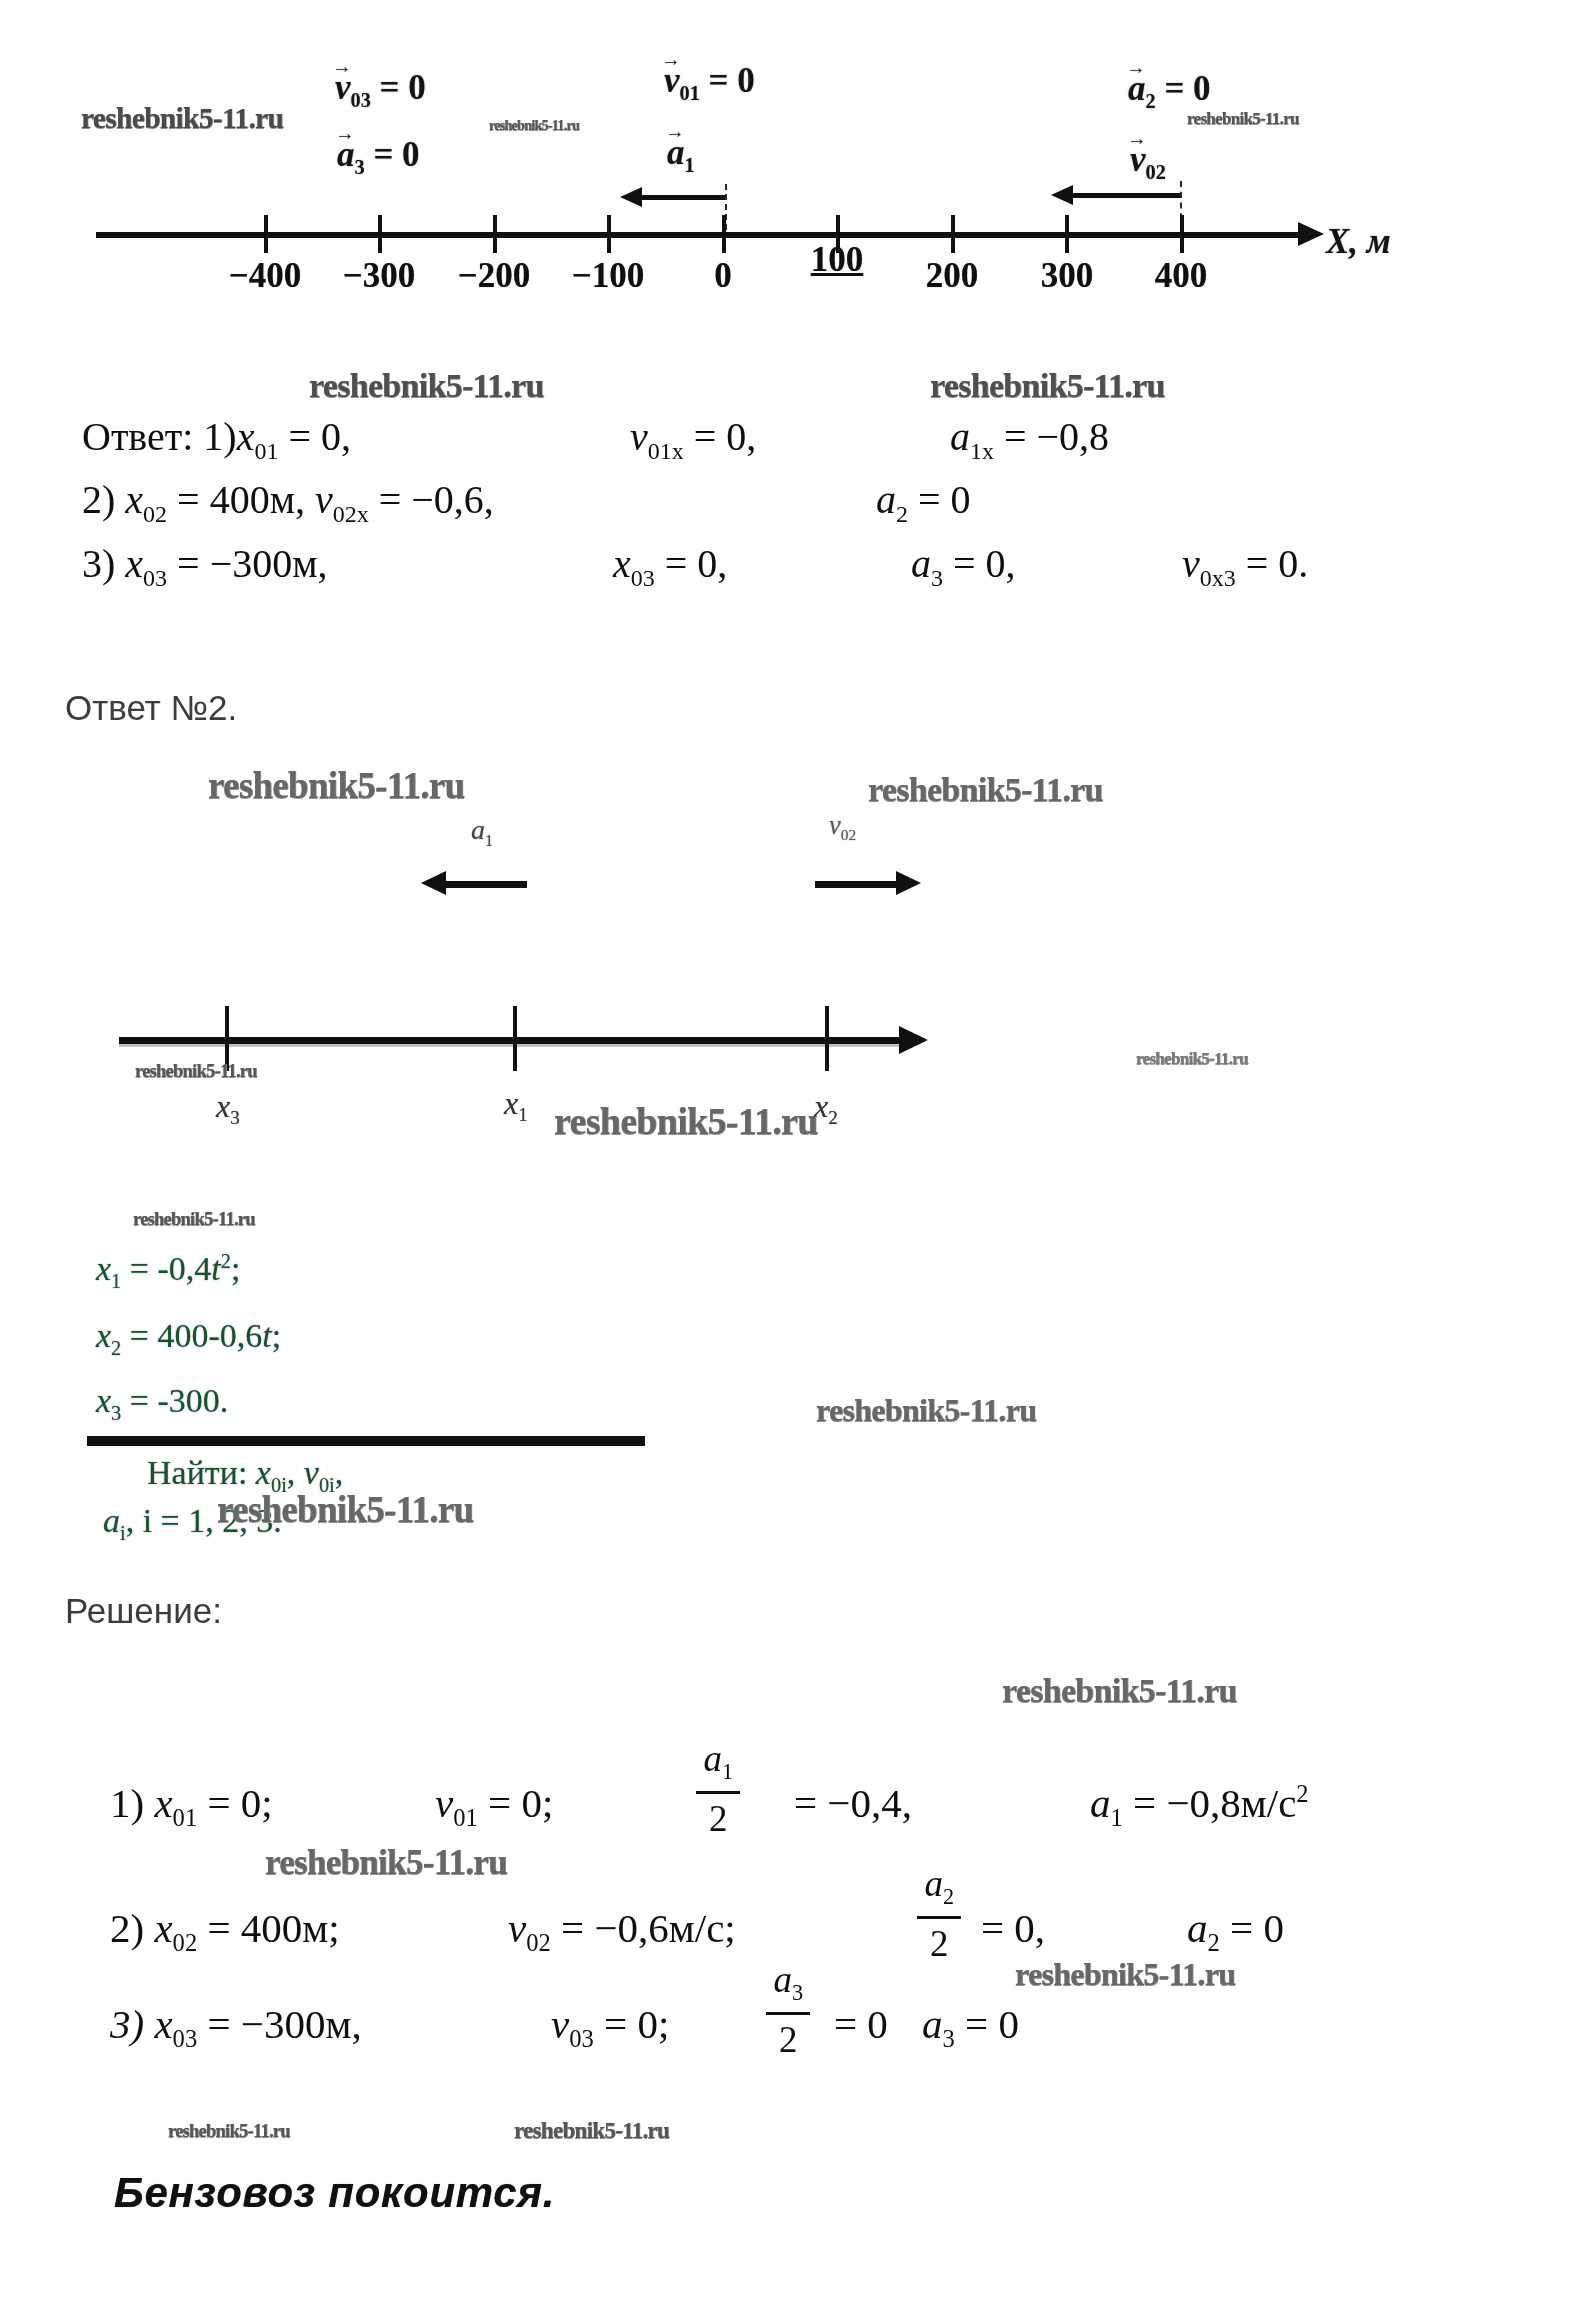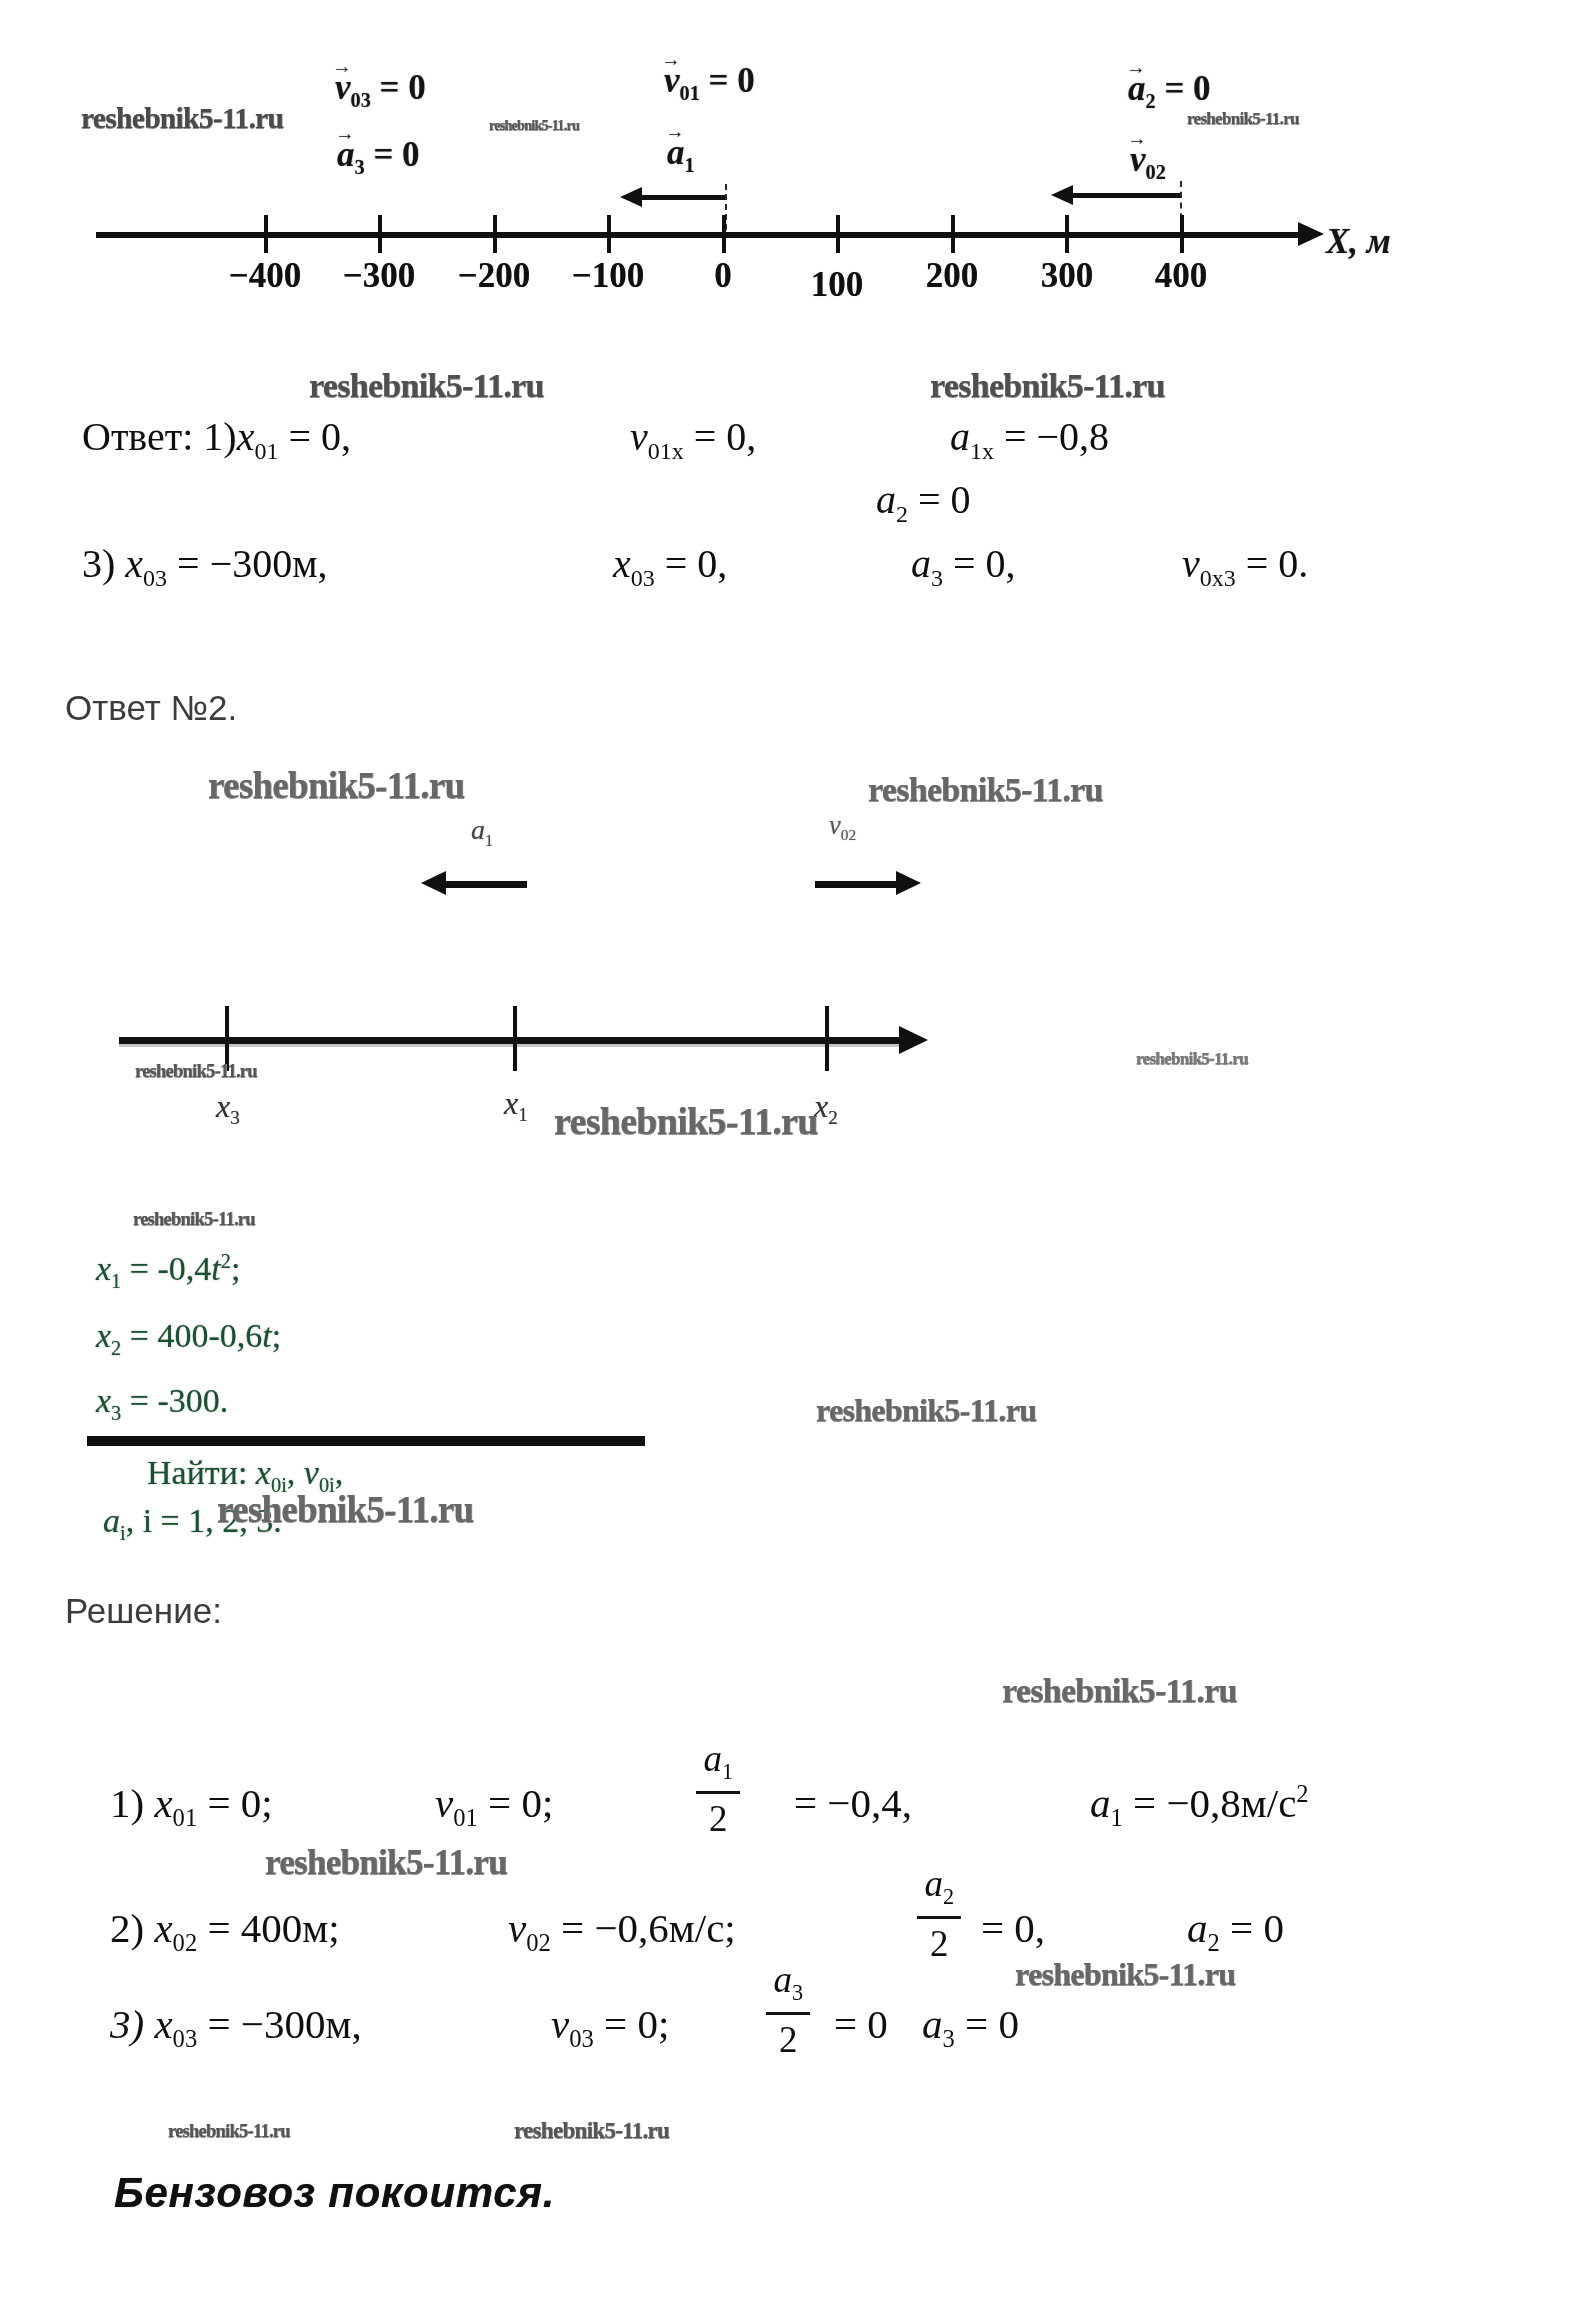--- a/index.html
+++ b/index.html
@@ -111,40 +111,43 @@
   <div class="tick" style="left:836px;top:215px;width:3.7px;height:38px;"></div>
   <div class="tick" style="left:951px;top:215px;width:3.7px;height:38px;"></div>
   <div class="tick" style="left:1065px;top:215px;width:3.7px;height:38px;"></div>
   <div class="tick" style="left:1180px;top:215px;width:3.7px;height:38px;"></div>
 
   <span class="tlabel" style="left:265px;top:256px;">−400</span>
   <span class="tlabel" style="left:379px;top:256px;">−300</span>
   <span class="tlabel" style="left:494px;top:256px;">−200</span>
   <span class="tlabel" style="left:608px;top:256px;">−100</span>
   <span class="tlabel" style="left:723px;top:256px;">0</span>
-  <span class="tlabel" style="left:837px;top:265px;">100</span>
+  <span class="tlabel" style="left:837px;top:240px;text-decoration:underline;">100</span>
   <span class="tlabel" style="left:952px;top:256px;">200</span>
   <span class="tlabel" style="left:1067px;top:256px;">300</span>
   <span class="tlabel" style="left:1181px;top:256px;">400</span>
 </div>
 
 <div class="abs" style="left:0;top:354px;width:1576px;height:250px;">
   <span class="wm" style="left:309px;top:13.3px;font-size:34px;color:#4f4f4f;">reshebnik5-11.ru</span>
   <span class="wm" style="left:930px;top:13.3px;font-size:34px;color:#4f4f4f;">reshebnik5-11.ru</span>
 
   <span class="math ans" style="left:82px;top:59px;">
     <span>Ответ: 1)</span><span class="mv">x</span><sub>01</sub><span> = 0,</span>
   </span>
   <span class="math ans" style="left:630px;top:59px;">
     <span class="mv">v</span><sub>01x</sub><span> = 0,</span>
   </span>
   <span class="math ans" style="left:950px;top:59px;">
     <span class="mv">a</span><sub>1x</sub><span> = −0,8</span>
   </span>
 
+  <span class="math ans" style="left:82px;top:122px;">
+    <span>2) </span><span class="mv">x</span><sub>02</sub><span> = 400м, </span><span class="mv">v</span><sub>02x</sub><span> = −0,6,</span>
+  </span>
   <span class="math ans" style="left:876px;top:122px;">
     <span class="mv">a</span><sub>2</sub><span> = 0</span>
   </span>
 
   <span class="math ans" style="left:82px;top:186px;">
     <span>3) </span><span class="mv">x</span><sub>03</sub><span> = −300м,</span>
   </span>
   <span class="math ans" style="left:613px;top:186px;">
     <span class="mv">x</span><sub>03</sub><span> = 0,</span>
   </span>

